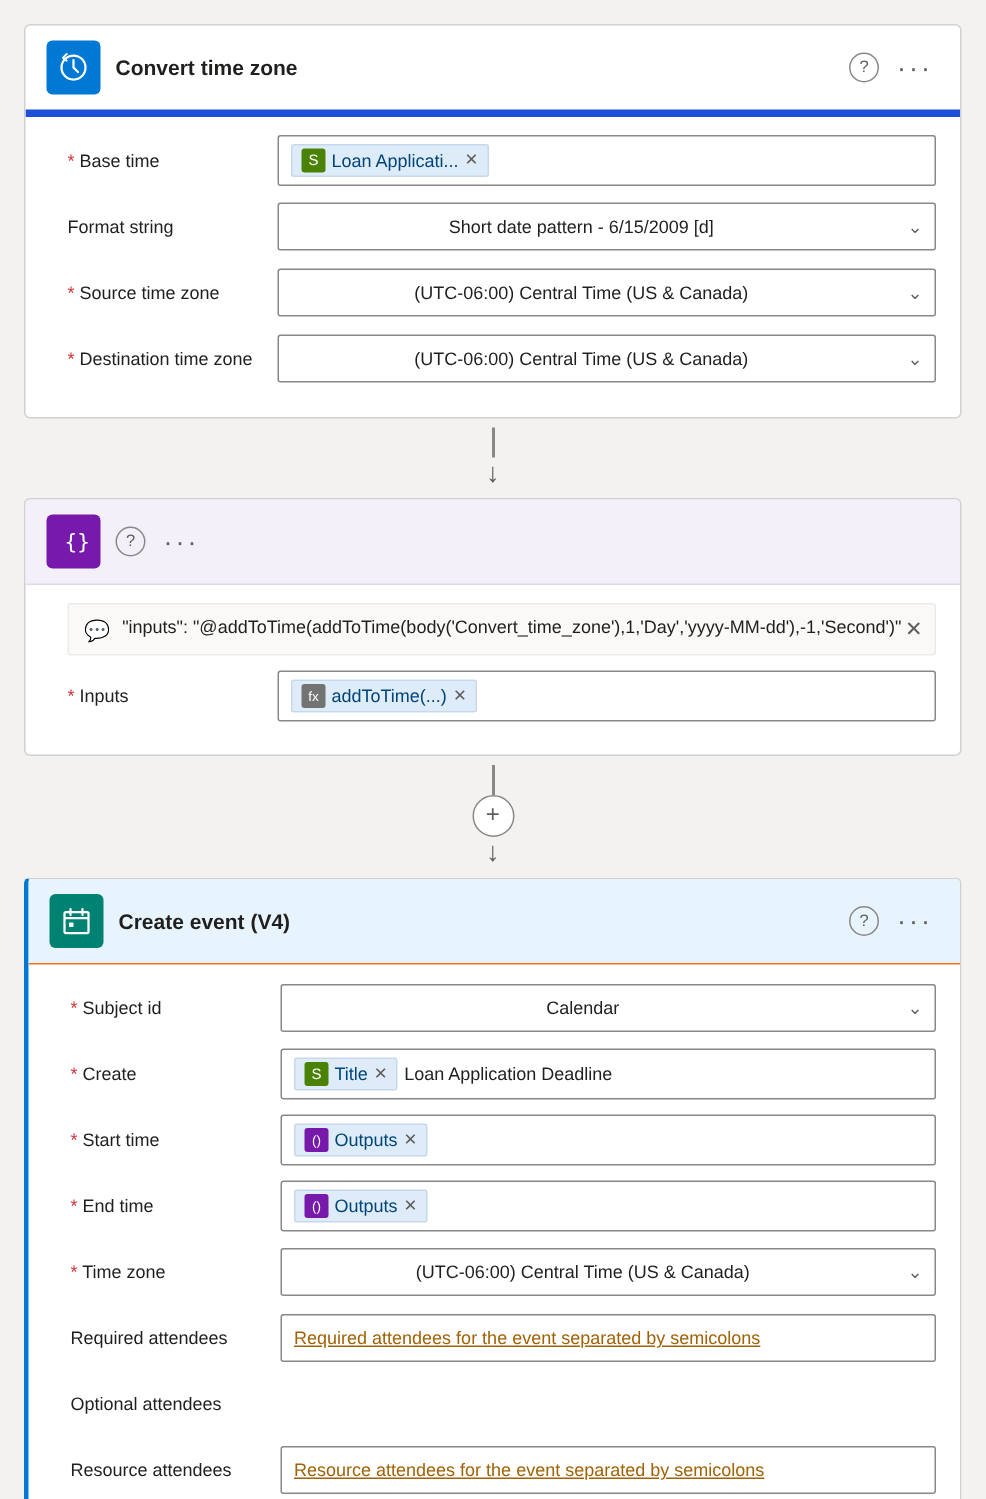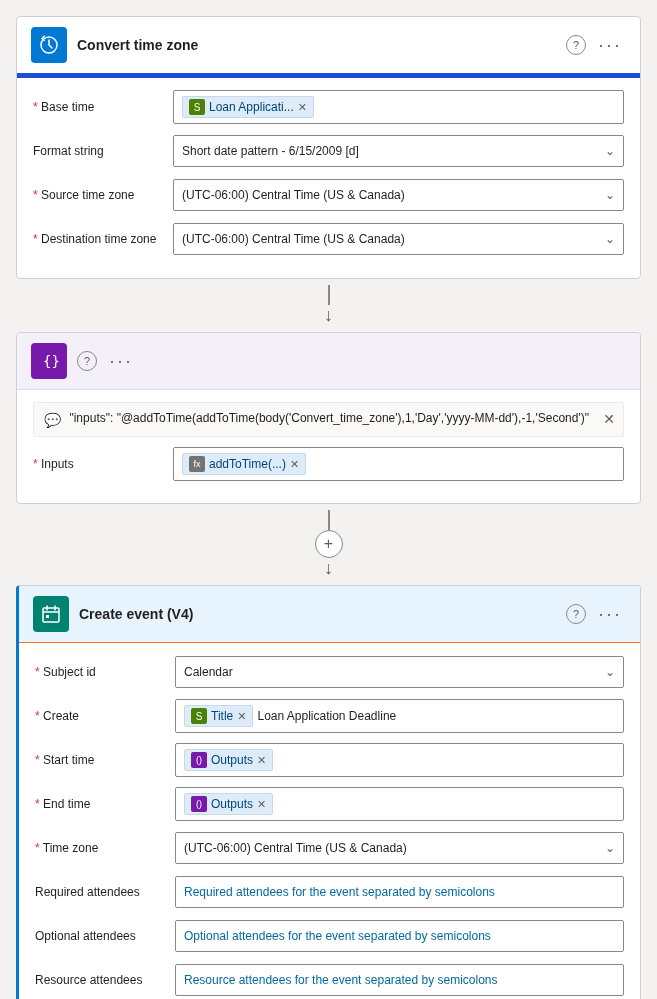--- a/index.html
+++ b/index.html
@@ -71,20 +71,21 @@
       font-size: 16px;
       padding: 2px 4px;
       border-radius: 2px;
       display: flex;
       align-items: center;
     }
 
     
     .card-body {
       padding: 12px 16px;
+      margin-left: 12px;
     }
 
     
     .form-row {
       display: flex;
       align-items: center;
       margin-bottom: 10px;
       min-height: 34px;
     }
 
@@ -107,20 +108,21 @@
       padding: 5px 8px;
       min-height: 32px;
       display: flex;
       align-items: center;
       background: #fff;
       position: relative;
     }
 
     .form-control.with-dropdown {
       padding-right: 42px;
+      justify-content: center;
     }
 
     .dropdown-arrow {
       position: absolute;
       right: 8px;
       top: 50%;
       transform: translateY(-50%);
       color: #605e5c;
       font-size: 12px;
     }
@@ -233,22 +235,23 @@
     }
 
     
     .card.event-card .card-header {
       background: #e8f4fd;
       border-bottom: 1px solid #f97316;
     }
 
     
     .placeholder-text {
-      color: #0369a1;
-      font-size: 12px;
+      color: #a16207;
+      font-size: 12px;
+      text-decoration: underline;
     }
 
     
     .question-icon {
       width: 20px;
       height: 20px;
       border: 1px solid #8a8886;
       border-radius: 50%;
       display: flex;
       align-items: center;
@@ -452,23 +455,20 @@
 
       <div class="form-row">
         <span class="form-label">Required attendees</span>
         <div class="form-control">
           <span class="placeholder-text">Required attendees for the event separated by semicolons</span>
         </div>
       </div>
 
       <div class="form-row">
         <span class="form-label">Optional attendees</span>
-        <div class="form-control">
-          <span class="placeholder-text">Optional attendees for the event separated by semicolons</span>
-        </div>
       </div>
 
       <div class="form-row">
         <span class="form-label">Resource attendees</span>
         <div class="form-control">
           <span class="placeholder-text">Resource attendees for the event separated by semicolons</span>
         </div>
       </div>
 
     </div>

